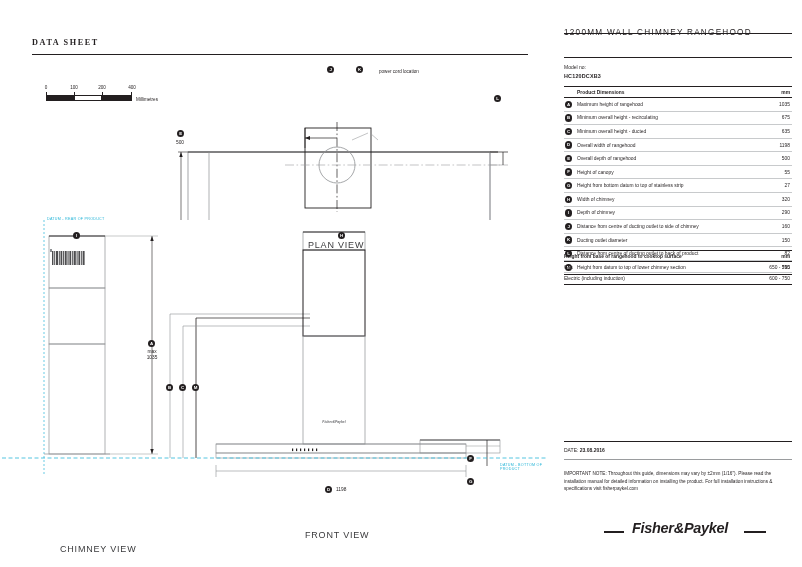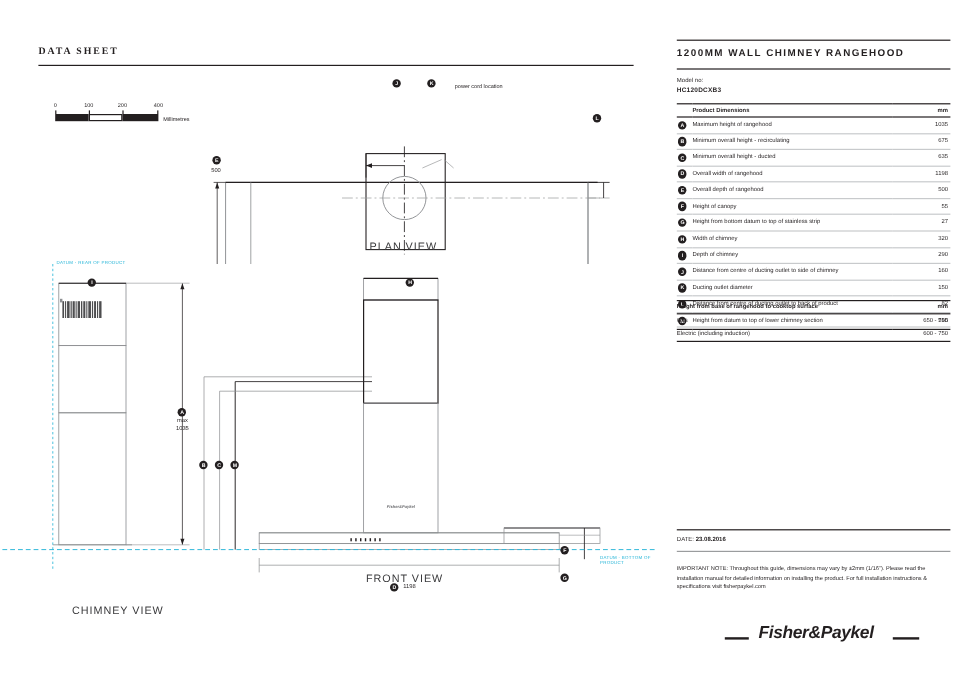--- a/index.html
+++ b/index.html
@@ -26,41 +26,41 @@
   
   .scalebar{position:absolute;left:46px;top:95px;width:86px;height:6px;}
   .scalebar .seg{position:absolute;top:0;height:6px;}
   .sb-ticklabels{position:absolute;left:44px;top:85px;width:110px;height:9px;}
   .sb-ticklabels span{position:absolute;font-size:4.6px;color:#231f20;transform:translateX(-50%);}
   .sb-tickmarks{position:absolute;left:46px;top:92px;width:86px;height:3px;}
   .sb-tickmarks i{position:absolute;top:0;width:.7px;height:3px;background:#231f20;}
   .sb-unit{position:absolute;left:136px;top:97px;font-size:4.6px;color:#231f20;}
 
   
-  .view-caption{position:absolute;font-size:9px;letter-spacing:.8px;color:#3a3a3c;}
+  .view-caption{position:absolute;font-size:9px;letter-spacing:.8px;color:#3a3a3c;margin-top:40px;}
 
   
   .badge{
     display:inline-block;width:7.4px;height:7.4px;border-radius:50%;
     background:#231f20;color:#ffffff;
     font-size:4.4px;line-height:7.4px;text-align:center;
     font-weight:bold;vertical-align:middle;
   }
   .badge-abs{position:absolute;}
 
   .dimtext{position:absolute;font-size:4.8px;color:#231f20;text-align:center;}
   .notetext{position:absolute;font-size:4.6px;color:#231f20;}
   .cyan-label{position:absolute;font-size:3.7px;letter-spacing:.25px;color:#29b6d8;}
 
   
   .right{position:absolute;left:556px;top:0;width:246px;height:567px;}
   .right-rule-top{position:absolute;left:8px;top:33px;width:228px;height:1px;background:#231f20;}
   .prod-title{
-    position:absolute;left:8px;top:40px;width:228px;
-    font-size:8.2px;font-weight:bold;letter-spacing:1.25px;color:#231f20;
+    position:absolute;left:8px;top:28px;width:228px;
+    font-size:8.2px;font-weight:normal;letter-spacing:1.25px;color:#231f20;
   }
   .right-rule-2{position:absolute;left:8px;top:57px;width:228px;height:1.4px;background:#231f20;}
   .model-lbl{position:absolute;left:8px;top:64px;font-size:5px;color:#231f20;}
   .model-val{position:absolute;left:8px;top:73px;font-size:5.4px;font-weight:bold;letter-spacing:.2px;color:#231f20;}
 
   table.dims{position:absolute;left:8px;width:228px;border-collapse:collapse;}
   table.dims th,table.dims td{
     font-size:4.9px;color:#231f20;padding:0;vertical-align:middle;
     font-weight:normal;
   }
@@ -271,21 +271,21 @@
 
     <span class="badge badge-abs" style="left:73px;top:232px;">I</span>
 
     <span class="badge badge-abs" style="left:338px;top:232px;">H</span>
     <span class="badge badge-abs" style="left:467px;top:455px;">F</span>
     <span class="badge badge-abs" style="left:467px;top:478px;">G</span>
     <span class="badge badge-abs" style="left:325px;top:486px;">D</span>
     <div class="dimtext" style="left:336px;top:487px;width:26px;text-align:left;">1198</div>
 
     <div class="view-caption" style="left:60px;top:504px;">CHIMNEY VIEW</div>
-    <div class="view-caption" style="left:305px;top:477px;text-align:right;">FRONT VIEW</div>
+    <div class="view-caption" style="left:305px;top:490px;text-align:right;">FRONT VIEW</div>
   </div>
 
   <div class="right">
     <div class="right-rule-top"></div>
     <div class="prod-title">1200MM WALL CHIMNEY RANGEHOOD</div>
     <div class="right-rule-2"></div>
 
     <div class="model-lbl">Model no:</div>
     <div class="model-val">HC120DCXB3</div>
 

